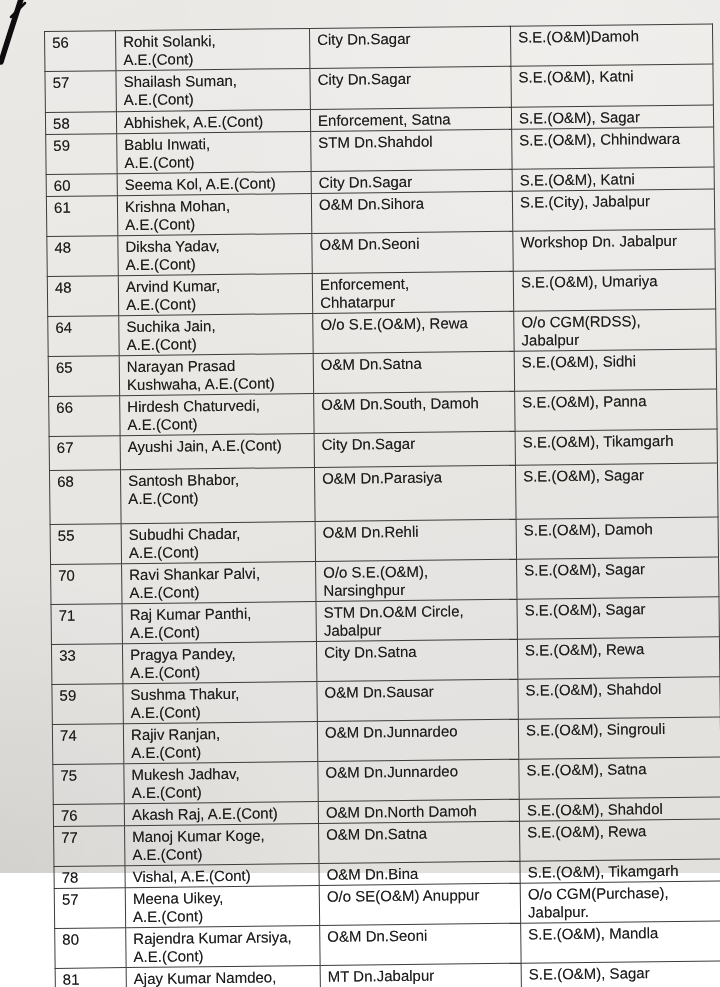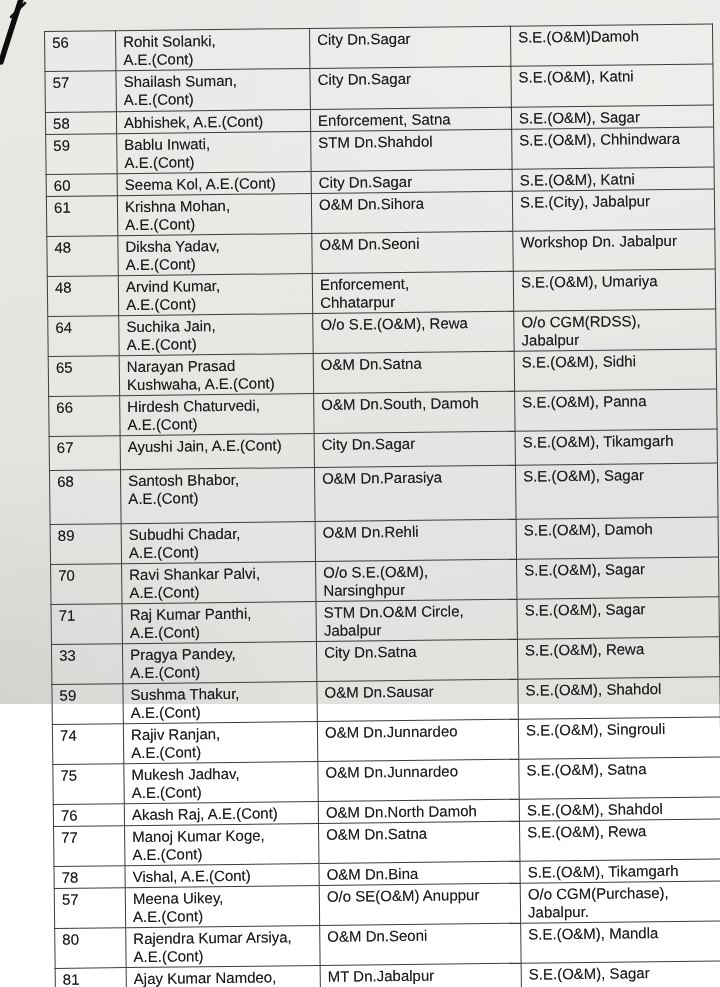--- a/index.html
+++ b/index.html
@@ -3,21 +3,21 @@
 <meta charset="utf-8">
 <style>
   html, body {
     margin: 0; padding: 0;
     width: 720px; height: 987px;
     overflow: hidden;
     font-family: "Liberation Sans", sans-serif;
   }
   .page {
     position: relative;
-    width: 720px; height: 704px;
+    width: 720px; height: 873px;
     background:
       radial-gradient(120% 90% at 85% 10%, rgba(255,255,255,0.25) 0%, rgba(255,255,255,0) 55%),
       radial-gradient(90% 70% at 0% 100%, rgba(0,0,0,0.06) 0%, rgba(0,0,0,0) 50%),
       linear-gradient(165deg, #ebe9e6 0%, #e6e4e1 45%, #dedcd9 100%);
   }
   .corner-mark {
     position: absolute;
     left: 0; top: 0;
     pointer-events: none;
   }
@@ -146,21 +146,21 @@
     <td class="c-to">S.E.(O&amp;M), Tikamgarh</td>
   </tr>
           <tr style="height: 54px;">
     <td class="c-sr">68</td>
     <td class="c-name">Santosh Bhabor,
 A.E.(Cont)</td>
     <td class="c-from">O&amp;M Dn.Parasiya</td>
     <td class="c-to">S.E.(O&amp;M), Sagar</td>
   </tr>
           <tr style="height: 39px;">
-    <td class="c-sr">89</td>
+    <td class="c-sr">55</td>
     <td class="c-name">Subudhi Chadar,
 A.E.(Cont)</td>
     <td class="c-from">O&amp;M Dn.Rehli</td>
     <td class="c-to">S.E.(O&amp;M), Damoh</td>
   </tr>
           <tr style="height: 37px;">
     <td class="c-sr">70</td>
     <td class="c-name">Ravi Shankar Palvi,
 A.E.(Cont)</td>
     <td class="c-from">O/o S.E.(O&amp;M),

